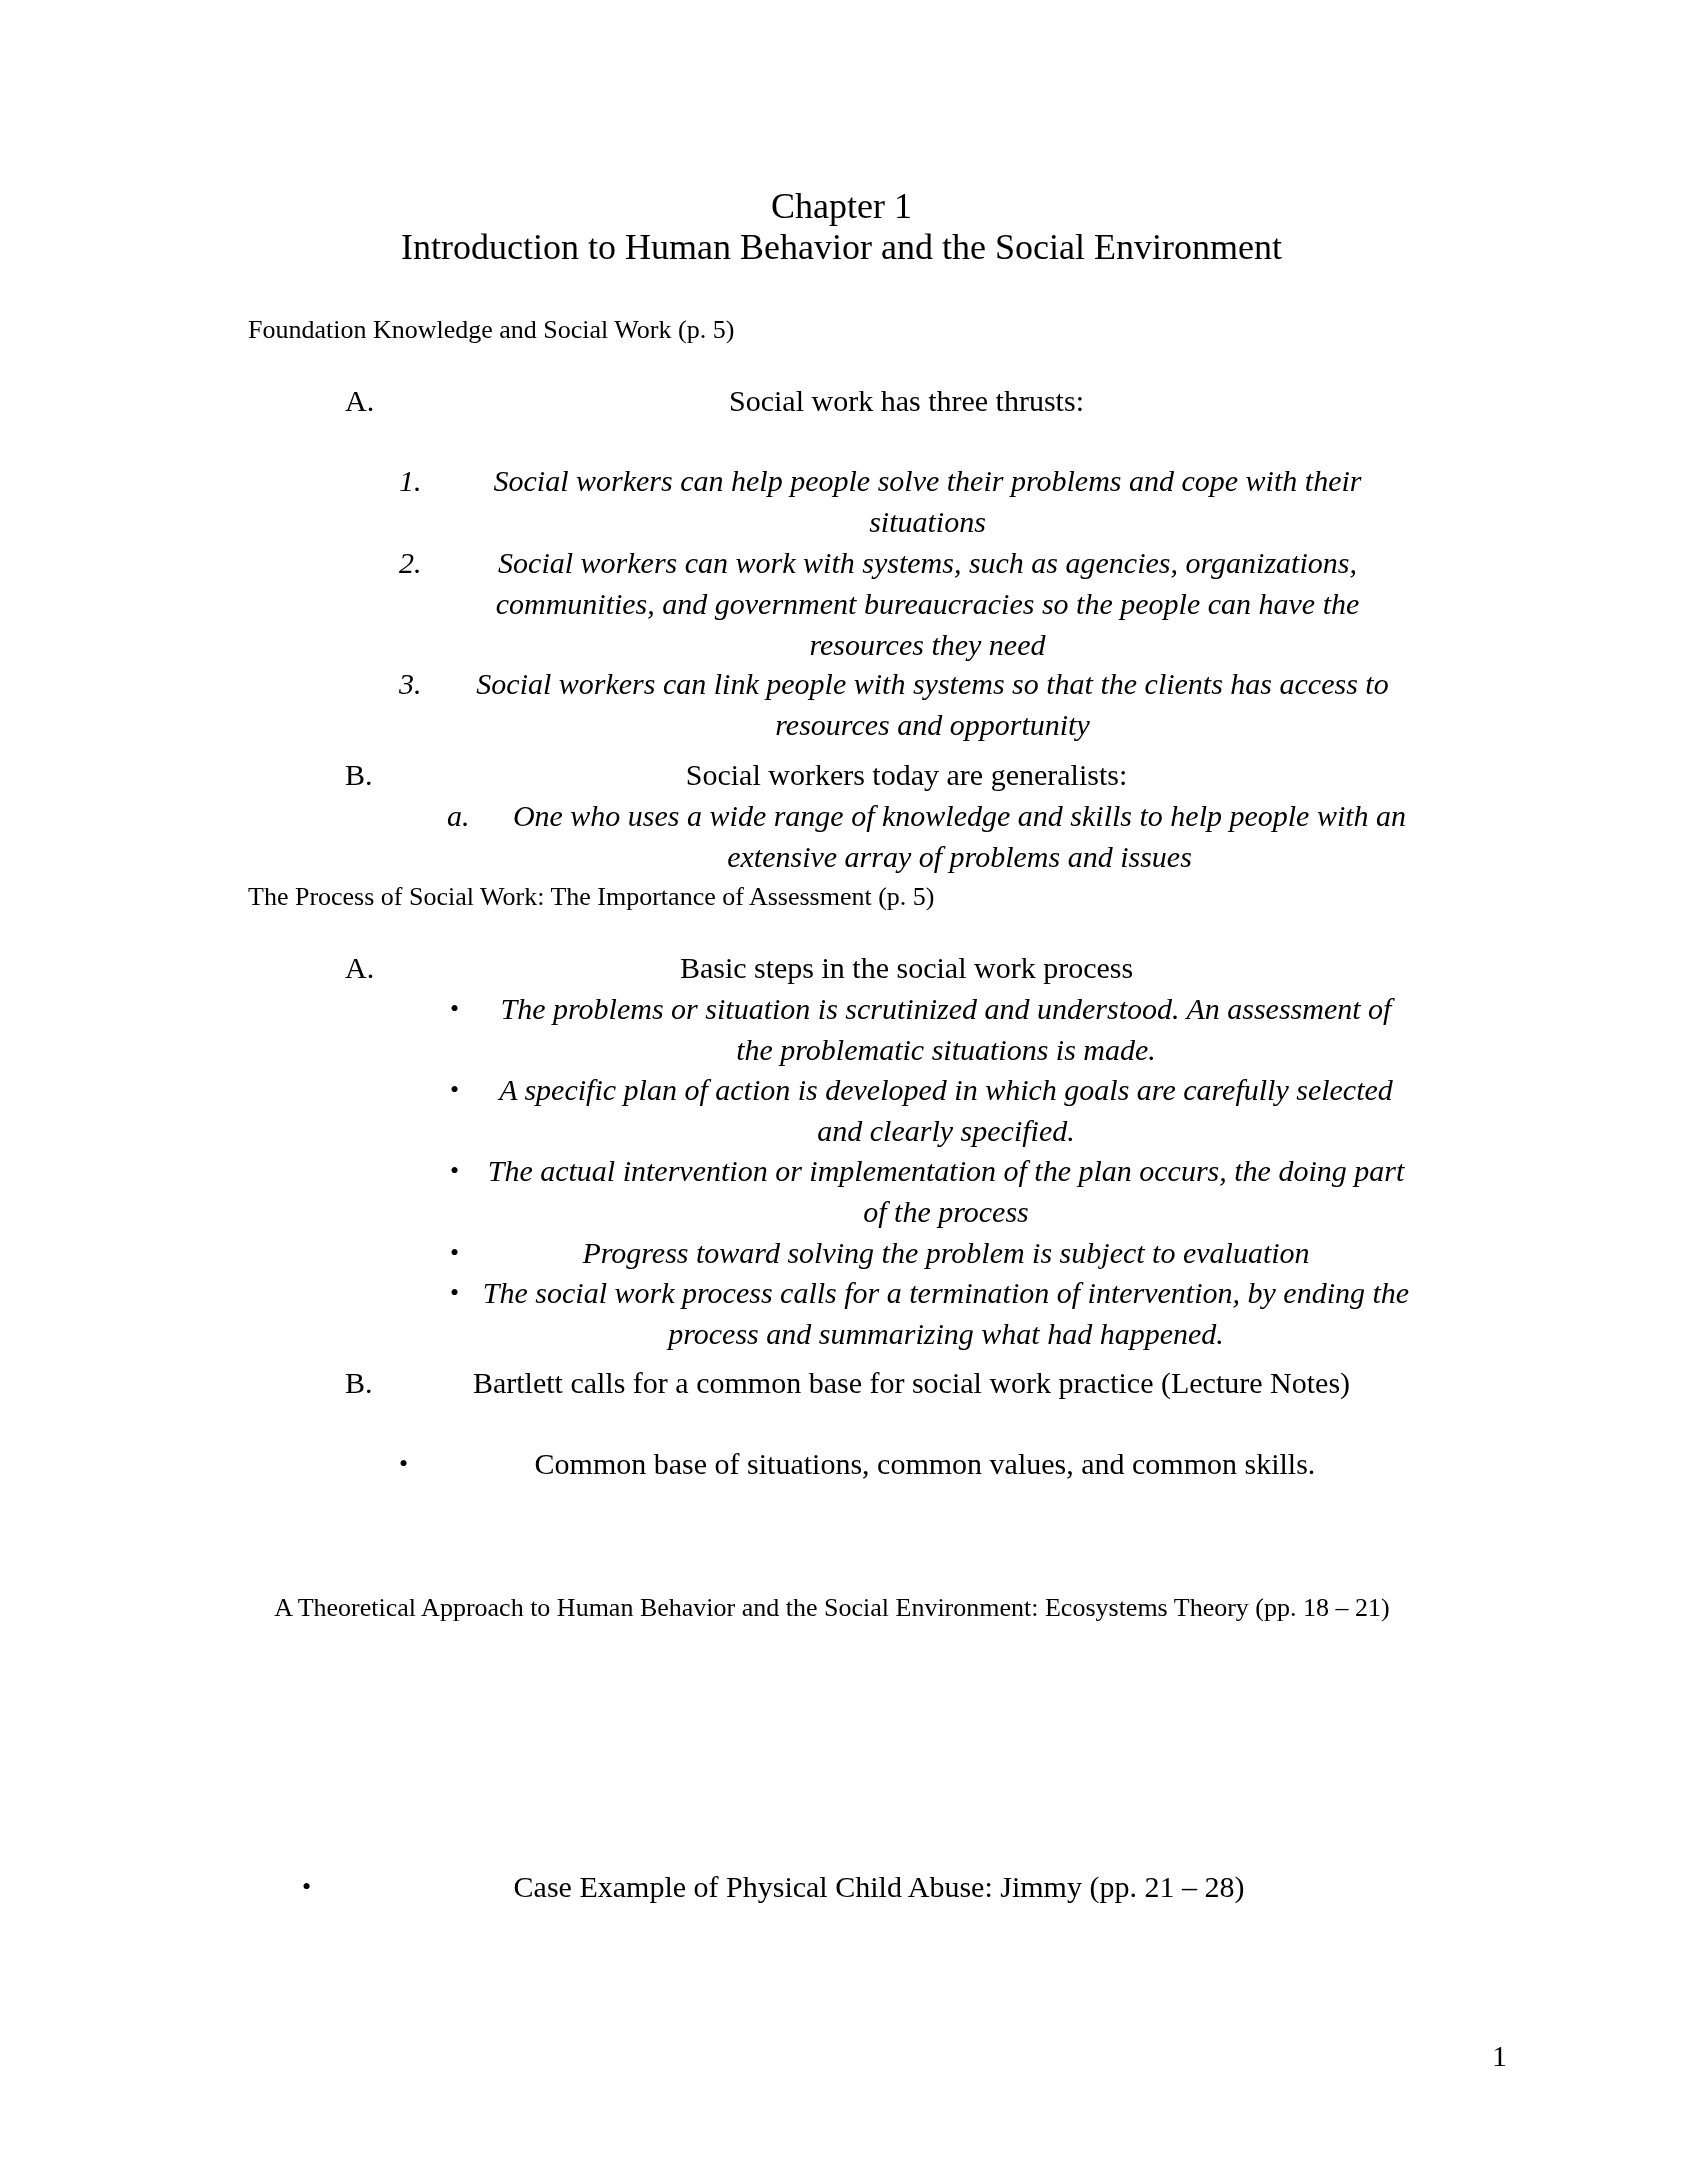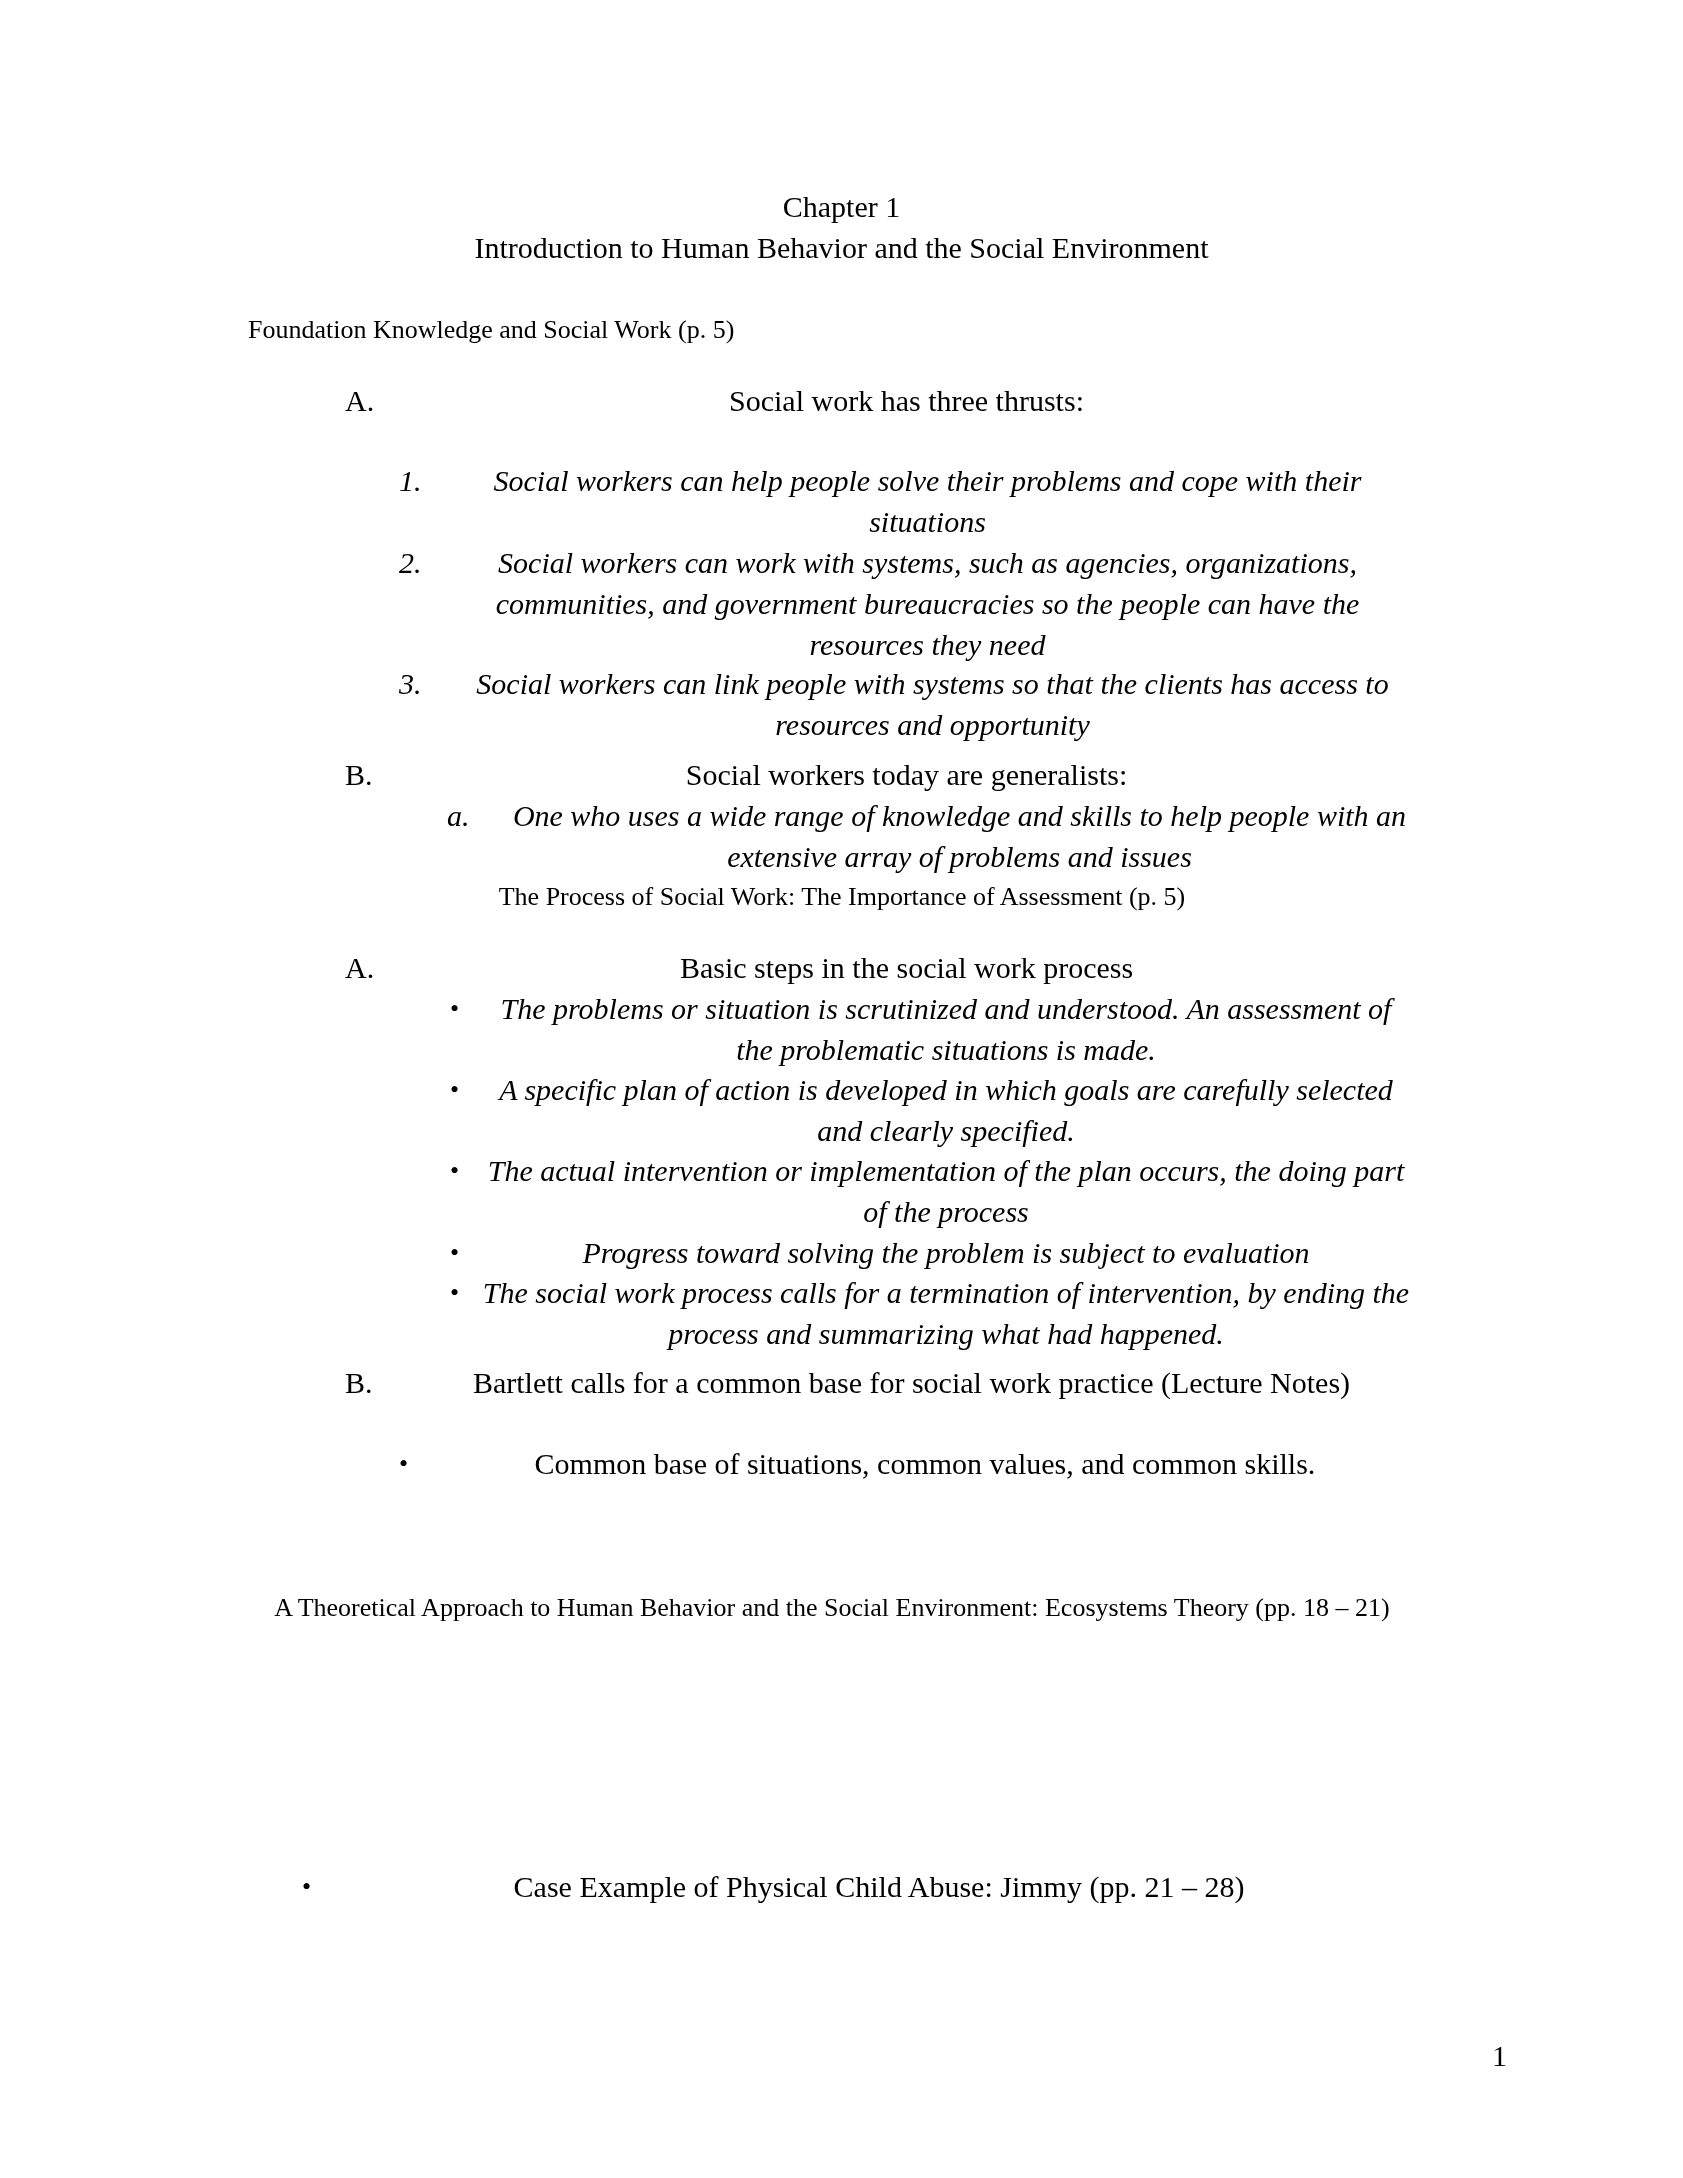--- a/index.html
+++ b/index.html
@@ -25,21 +25,21 @@
 
   
   .title-block {
     position: absolute;
     left: 0;
     top: 186px;
     width: 1683px;
     text-align: center;
   }
   .title-line {
-    font-size: 30px;
+    font-size: 36px;
     line-height: 41px;
   }
 
   
   .para {
     position: absolute;
     font-size: 26px;
     line-height: 41px;
     white-space: normal;
   }
@@ -114,21 +114,21 @@
   <div class="row" style="left:345px; top:754px; width:1069px;">
     <span class="marker" style="width:54px;">B.</span>
     <span class="body-text roman">Social workers today are generalists:</span>
   </div>
 
   <div class="row" style="left:447px; top:795px; width:980px;">
     <span class="marker italic" style="width:45px;">a.</span>
     <span class="body-text italic">One who uses a wide range of knowledge and skills to help people with an extensive array of problems and issues</span>
   </div>
 
-  <div class="para" style="left:248px; top:876px; width:1188px;text-align:center;">The Process of Social Work:  The Importance of Assessment (p. 5)</div>
+  <div class="para" style="left:248px; top:876px; width:1188px;">The Process of Social Work:  The Importance of Assessment (p. 5)</div>
 
   <div class="row" style="left:345px; top:947px; width:1069px;">
     <span class="marker" style="width:54px;">A.</span>
     <span class="body-text roman">Basic steps in the social work process</span>
   </div>
 
   <div class="row" style="left:450px; top:988px; width:960px;">
     <span class="marker bullet-glyph" style="width:32px;">•</span>
     <span class="body-text italic">The problems or situation is scrutinized and understood. An assessment of the problematic situations is made.</span>
   </div>

